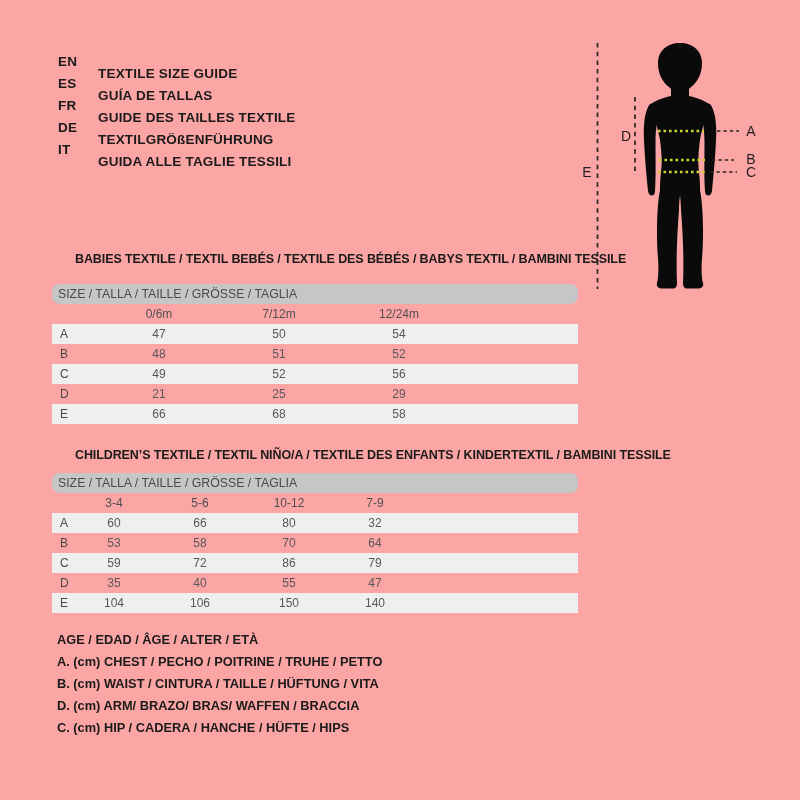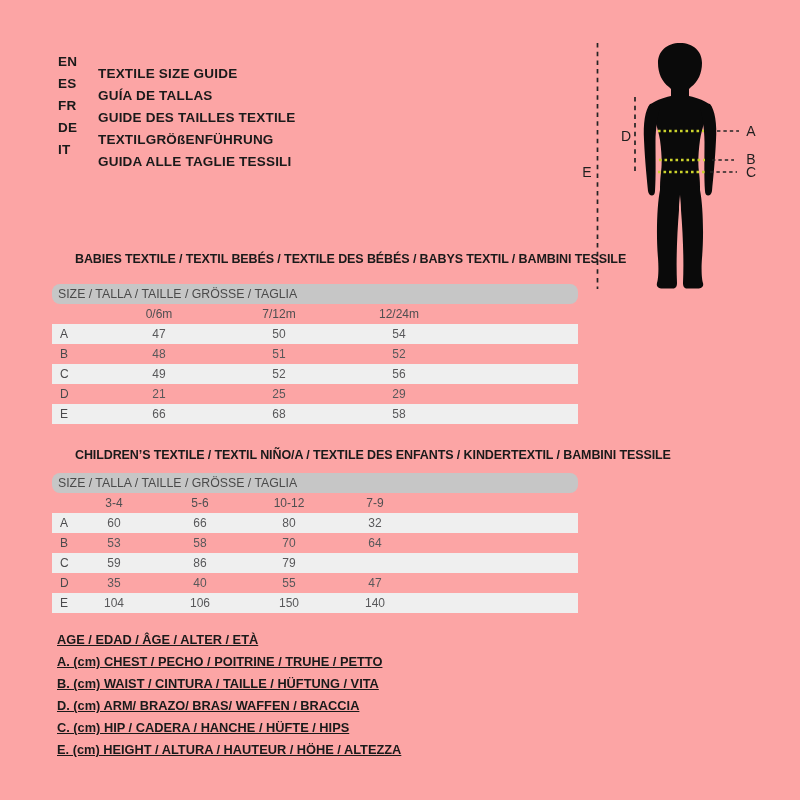--- a/index.html
+++ b/index.html
@@ -29,21 +29,21 @@
   .trow { display:grid; height:20px; line-height:20px; color:#58585a; }
   .babies-table .trow { grid-template-columns:40px 62px 106px 62px 1fr;gap:36px; }
   .children-table .trow { grid-template-columns:40px 44px 128px 50px 122px 1fr; }
   .trow span { text-align:center; }
   .trow .rlabel { text-align:left; padding-left:8px; color:#4a4a4c; }
   .trow.alt { background:#efefef; }
   .trow.thead { color:#4f4f51; }
 
   
   .legend { position:absolute; left:57px; top:629px; font-weight:bold; font-size:12.8px; }
-  .legend-line { height:22px; line-height:22px; white-space:nowrap;text-decoration:underline; }
+  .legend-line { height:22px; line-height:22px; white-space:nowrap; }
 
   
   .figure { position:absolute; left:570px; top:28px; width:230px; height:272px; }
   .fig-label { font-family:"Liberation Sans", sans-serif; font-size:14px; fill:#1f1f1f; }
 </style>
 </head>
 <body>
 
 <div class="page">
 
@@ -213,20 +213,21 @@
       <span class="rlabel">B</span>
       <span>53</span>
       <span>58</span>
       <span>70</span>
       <span>64</span>
       <span></span>
     </div>
     <div class="trow alt">
       <span class="rlabel">C</span>
       <span>59</span>
+      <span>72</span>
       <span>86</span>
       <span>79</span>
       <span></span>
     </div>
     <div class="trow">
       <span class="rlabel">D</span>
       <span>35</span>
       <span>40</span>
       <span>55</span>
       <span>47</span>
@@ -241,16 +242,15 @@
       <span></span>
     </div>
   </div>
 
   <div class="legend">
     <div class="legend-line">AGE / EDAD / ÂGE / ALTER / ETÀ</div>
     <div class="legend-line">A. (cm) CHEST / PECHO / POITRINE / TRUHE / PETTO</div>
     <div class="legend-line">B. (cm) WAIST / CINTURA / TAILLE / HÜFTUNG / VITA</div>
     <div class="legend-line">D. (cm) ARM/ BRAZO/ BRAS/ WAFFEN / BRACCIA</div>
     <div class="legend-line">C. (cm) HIP / CADERA / HANCHE / HÜFTE / HIPS</div>
-    <div class="legend-line">E. (cm) HEIGHT / ALTURA / HAUTEUR / HÖHE / ALTEZZA</div>
   </div>
 
 </div>
 
 </body></html>

